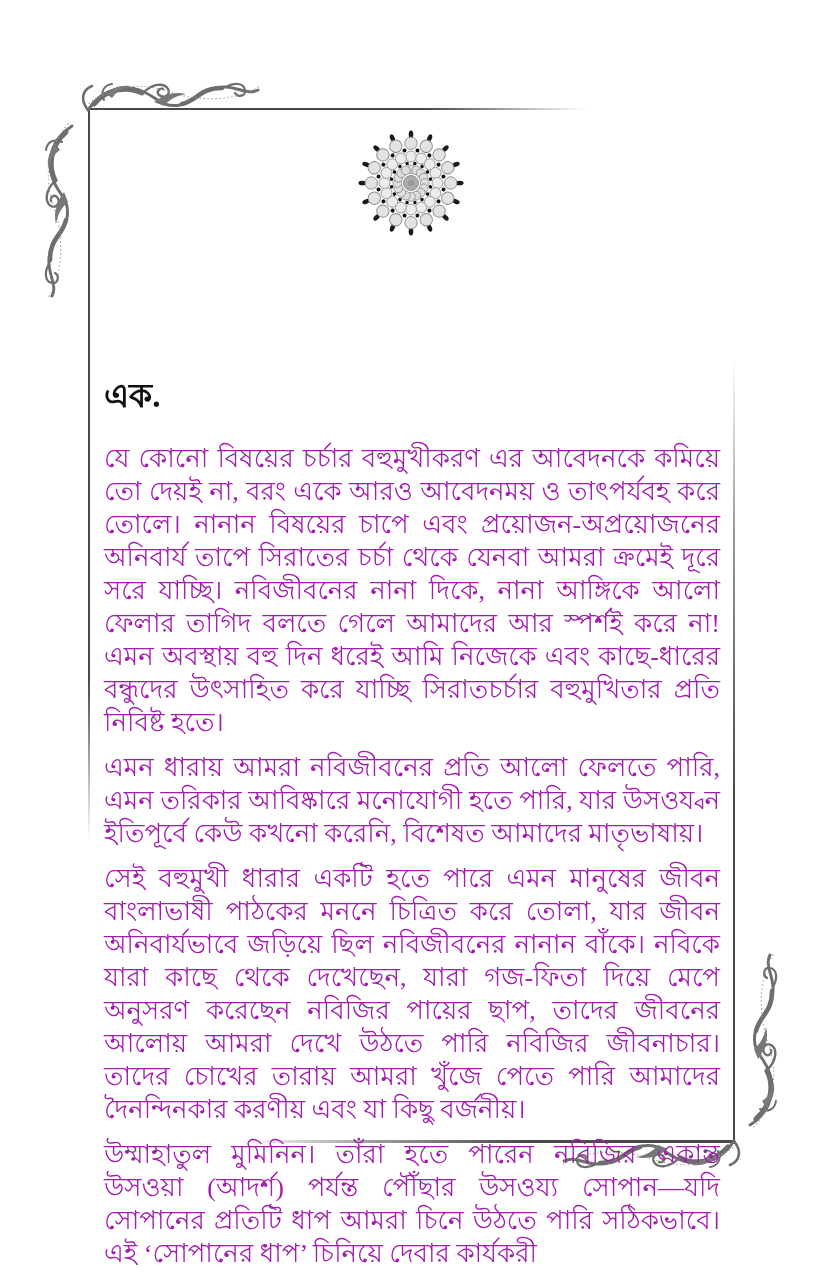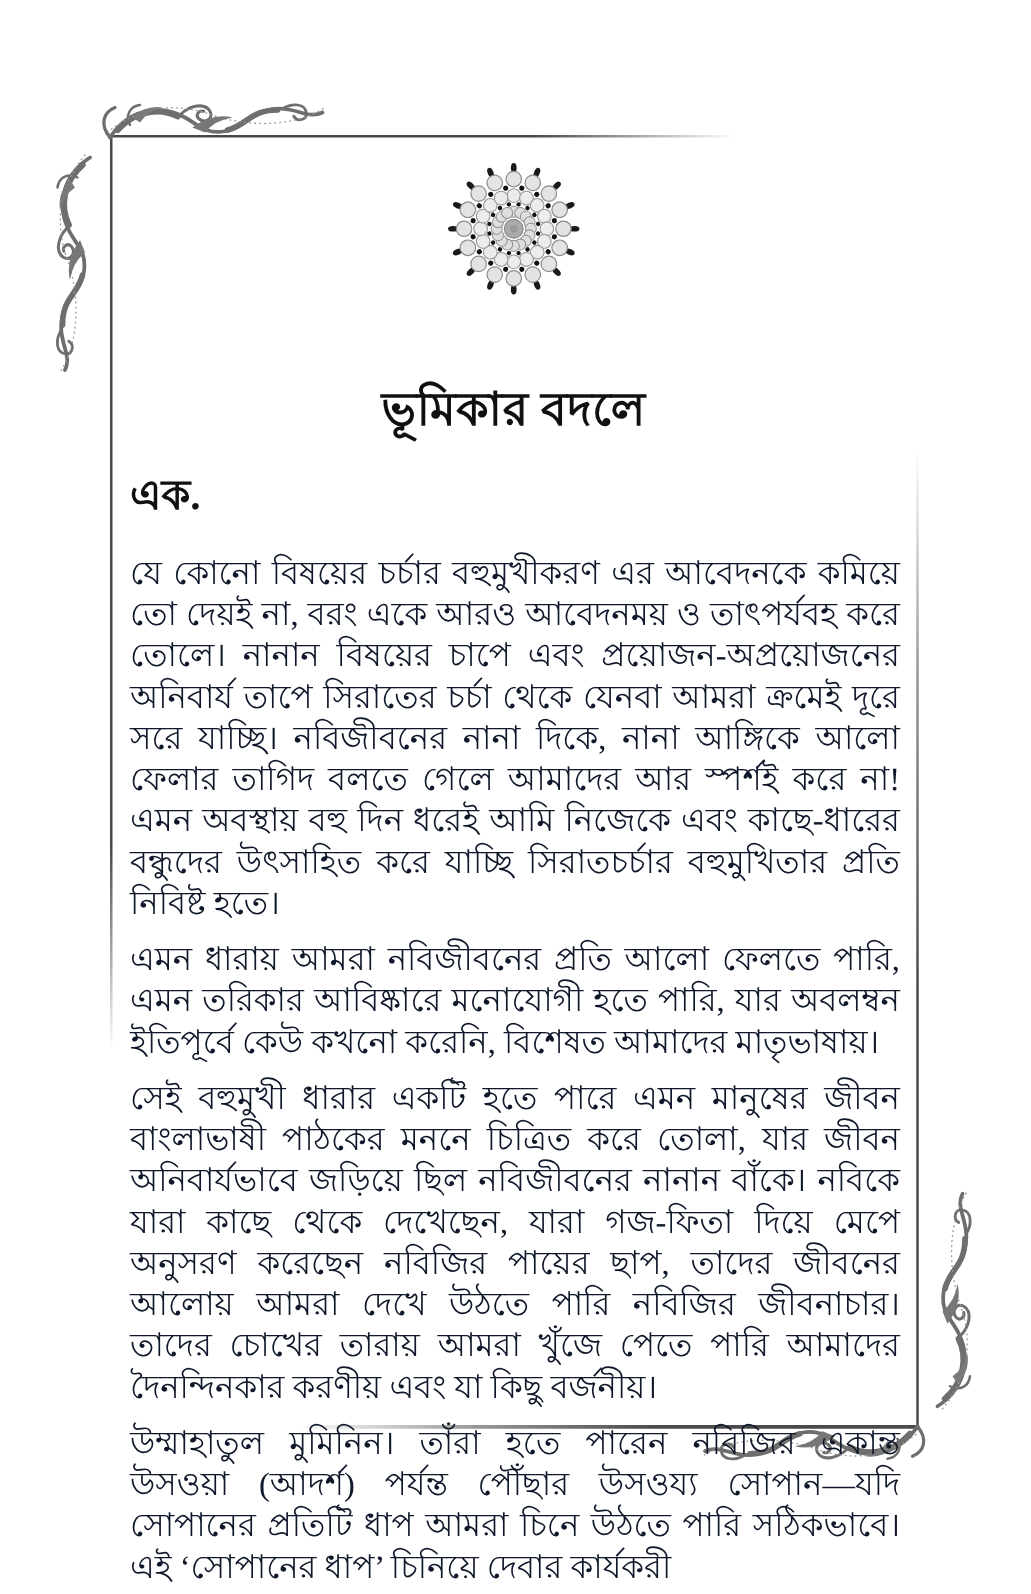--- a/index.html
+++ b/index.html
@@ -30,21 +30,21 @@
     position:absolute;left:88px;top:298px;width:646px;
     text-align:center;font-size:37px;font-weight:bold;
     letter-spacing:0.5px;color:#101010;
   }
   .text-block{position:absolute;left:104px;top:370px;width:616px;}
   .section-marker{font-size:33px;font-weight:bold;margin:0 0 16px 0;color:#101010;}
   .text-block p{
     margin:0 0 12px 0;
     font-size:26px;line-height:33px;
     text-align:justify;text-justify:inter-word;
-    color:#0f172a;
+    color:#a21caf;
   }
 </style>
 </head>
 <body>
 
 <div class="page">
 
   <div class="frame-line fl-top"></div>
   <div class="frame-line fl-left"></div>
   <div class="frame-line fl-right"></div>
@@ -100,23 +100,22 @@
     <use href="#wedge" transform="rotate(225)"></use>
     <use href="#wedge" transform="rotate(247.5)"></use>
     <use href="#wedge" transform="rotate(270)"></use>
     <use href="#wedge" transform="rotate(292.5)"></use>
     <use href="#wedge" transform="rotate(315)"></use>
     <use href="#wedge" transform="rotate(337.5)"></use>
     <circle r="8.5" fill="#ababab" stroke="#8a8a8a" stroke-width="1"></circle>
     <circle r="3.5" fill="#9a9a9a"></circle>
   </svg>
 
-  <div class="heading">ভূমিকার বদলে</div>
 
   <div class="text-block">
     <div class="section-marker">এক.</div>
     <p>যে কোনো বিষয়ের চর্চার বহুমুখীকরণ এর আবেদনকে কমিয়ে তো দেয়ই না, বরং একে আরও আবেদনময় ও তাৎপর্যবহ করে তোলে। নানান বিষয়ের চাপে এবং প্রয়োজন-অপ্রয়োজনের অনিবার্য তাপে সিরাতের চর্চা থেকে যেনবা আমরা ক্রমেই দূরে সরে যাচ্ছি। নবিজীবনের নানা দিকে, নানা আঙ্গিকে আলো ফেলার তাগিদ বলতে গেলে আমাদের আর স্পর্শই করে না! এমন অবস্থায় বহু দিন ধরেই আমি নিজেকে এবং কাছে-ধারের বন্ধুদের উৎসাহিত করে যাচ্ছি সিরাতচর্চার বহুমুখিতার প্রতি নিবিষ্ট হতে।</p>
-    <p>এমন ধারায় আমরা নবিজীবনের প্রতি আলো ফেলতে পারি, এমন তরিকার আবিষ্কারে মনোযোগী হতে পারি, যার অবলম্বন ইতিপূর্বে কেউ কখনো করেনি, বিশেষত আমাদের মাতৃভাষায়।</p>
+    <p>এমন ধারায় আমরা নবিজীবনের প্রতি আলো ফেলতে পারি, এমন তরিকার আবিষ্কারে মনোযোগী হতে পারি, যার উসওয্বন ইতিপূর্বে কেউ কখনো করেনি, বিশেষত আমাদের মাতৃভাষায়।</p>
     <p>সেই বহুমুখী ধারার একটি হতে পারে এমন মানুষের জীবন বাংলাভাষী পাঠকের মননে চিত্রিত করে তোলা, যার জীবন অনিবার্যভাবে জড়িয়ে ছিল নবিজীবনের নানান বাঁকে। নবিকে যারা কাছে থেকে দেখেছেন, যারা গজ-ফিতা দিয়ে মেপে অনুসরণ করেছেন নবিজির পায়ের ছাপ, তাদের জীবনের আলোয় আমরা দেখে উঠতে পারি নবিজির জীবনাচার। তাদের চোখের তারায় আমরা খুঁজে পেতে পারি আমাদের দৈনন্দিনকার করণীয় এবং যা কিছু বর্জনীয়।</p>
     <p>উম্মাহাতুল মুমিনিন। তাঁরা হতে পারেন নবিজির একান্ত উসওয়া (আদর্শ) পর্যন্ত পৌঁছার উসওয্য সোপান—যদি সোপানের প্রতিটি ধাপ আমরা চিনে উঠতে পারি সঠিকভাবে। এই ‘সোপানের ধাপ’ চিনিয়ে দেবার কার্যকরী</p>
   </div>
 
 </div>
 
 </body></html>

